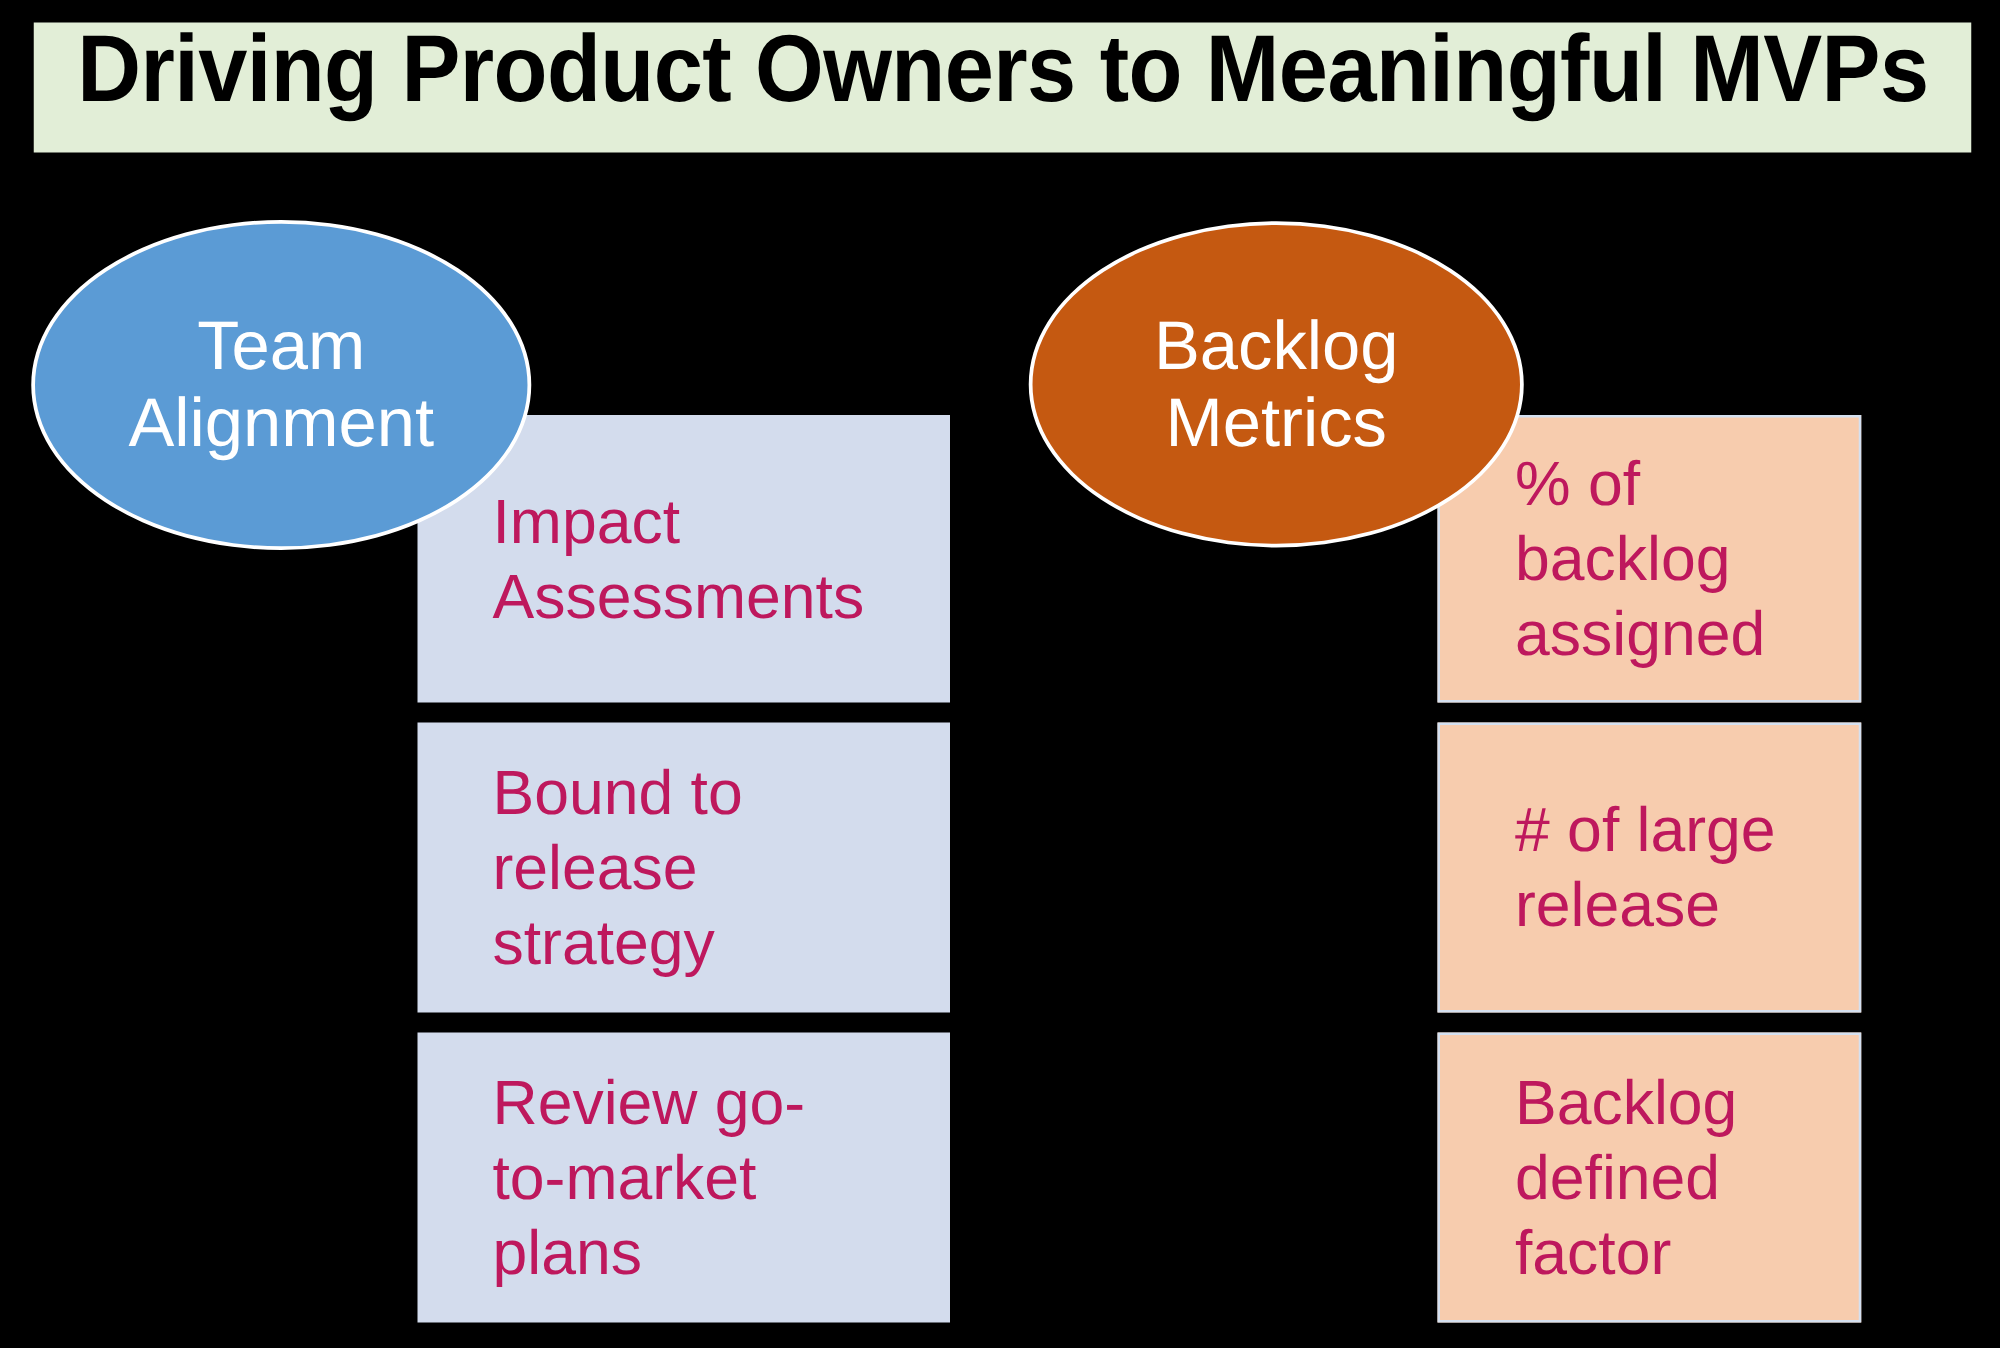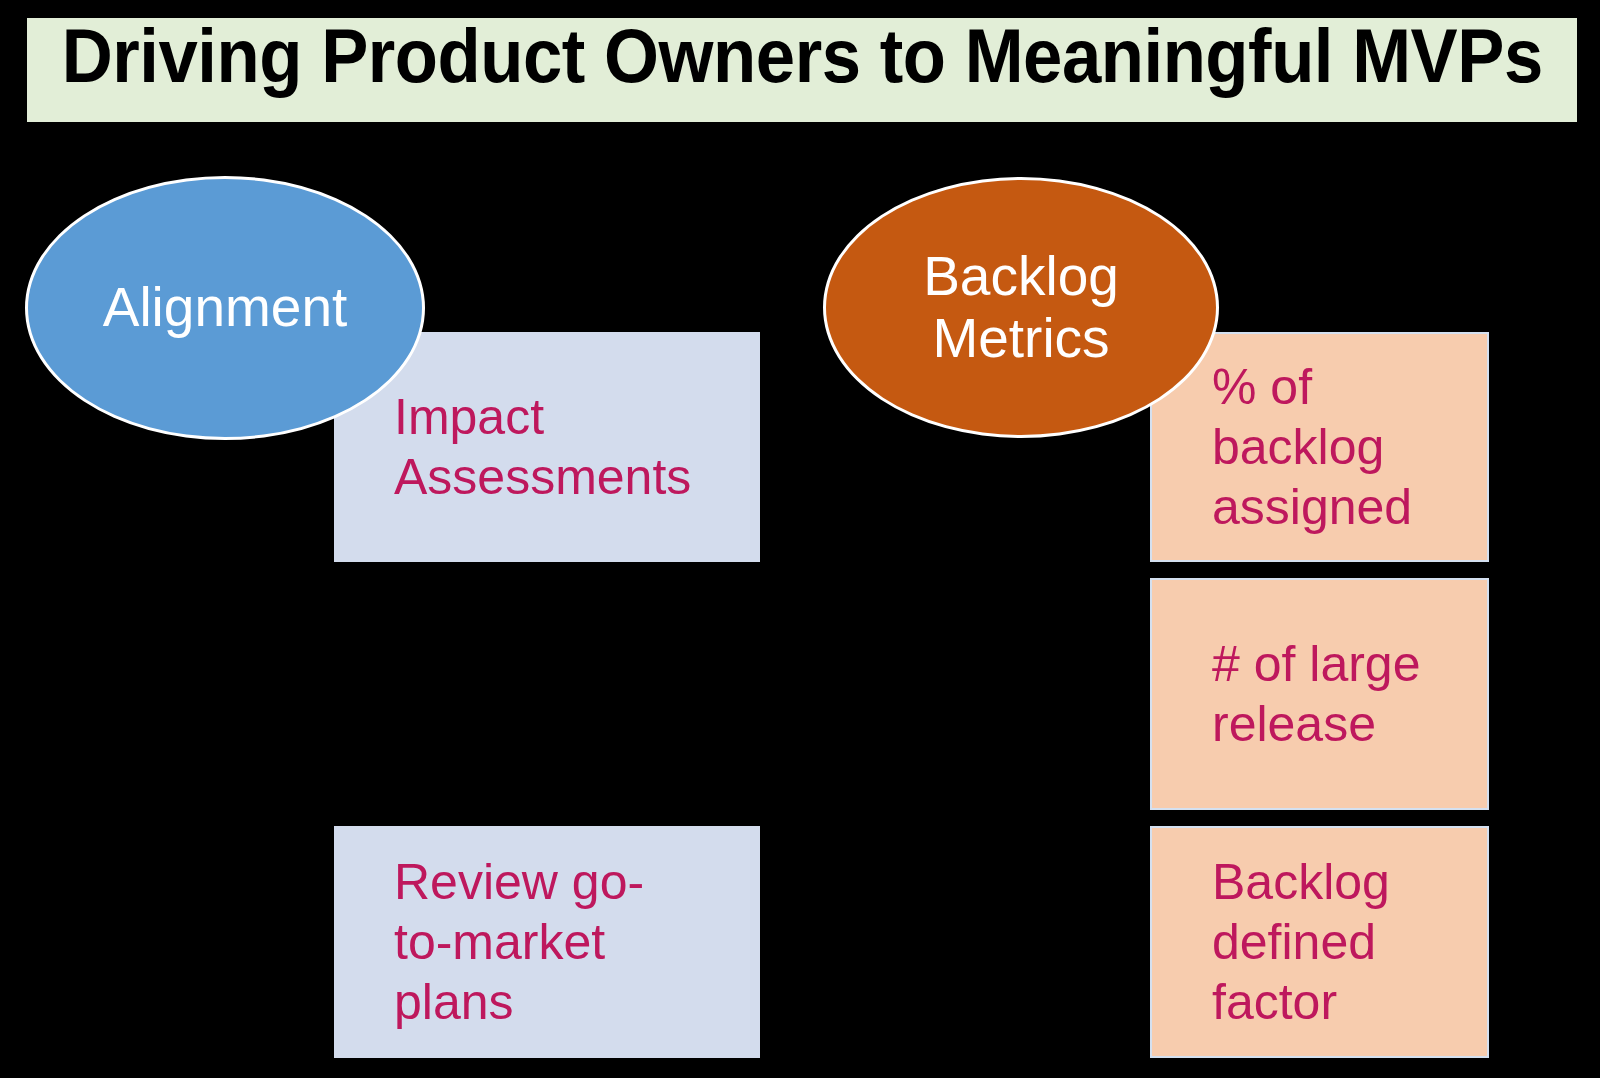--- a/index.html
+++ b/index.html
@@ -105,29 +105,35 @@
 <body>
 
 <div id="canvas">
 
   <div class="title-bar">
     <div class="title-text">Driving Product Owners to Meaningful MVPs</div>
   </div>
 
   <div class="ellipse ellipse-team">
     <div>
+      <span>Team</span>
       <span>Alignment</span>
     </div>
   </div>
 
   <div class="box box-blue r1">
     <span class="box-text">Impact
 Assessments</span>
   </div>
 
+  <div class="box box-blue r2">
+    <span class="box-text">Bound to
+release
+strategy</span>
+  </div>
 
   <div class="box box-blue r3">
     <span class="box-text">Review go-
 to-market
 plans</span>
   </div>
 
   <div class="ellipse ellipse-backlog">
     <div>
       <span>Backlog</span>

